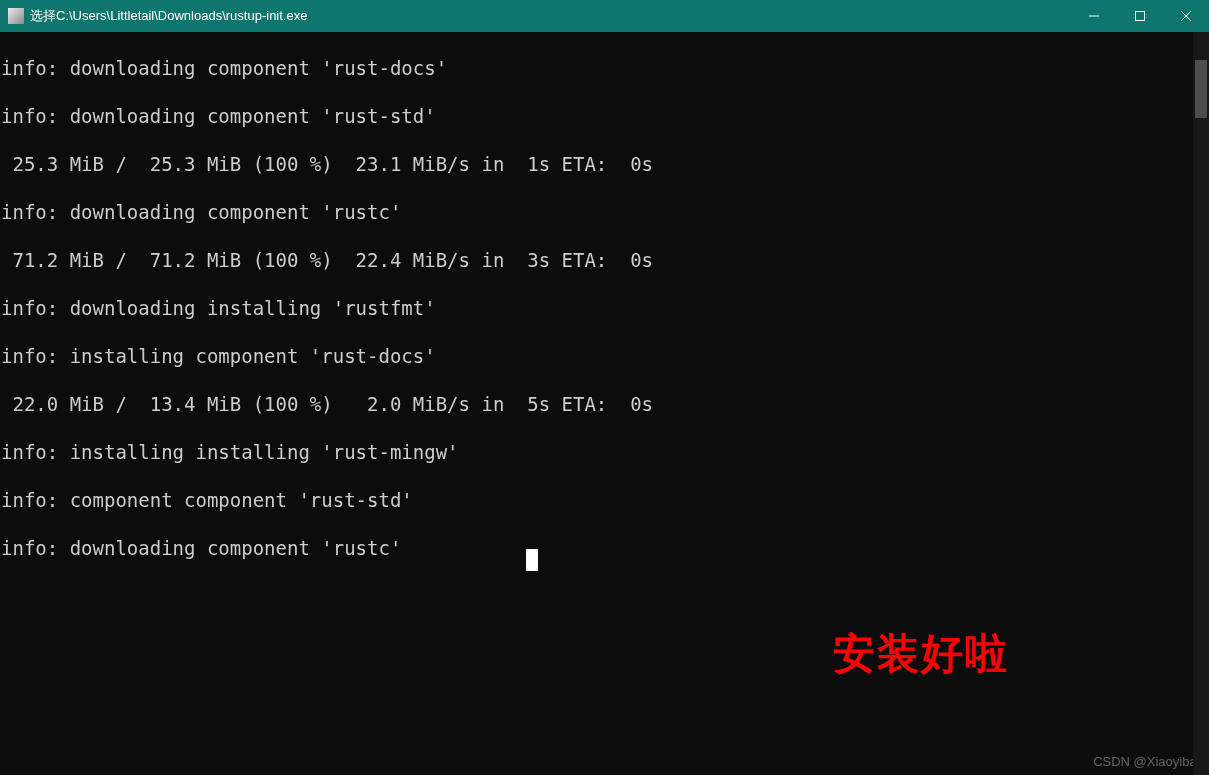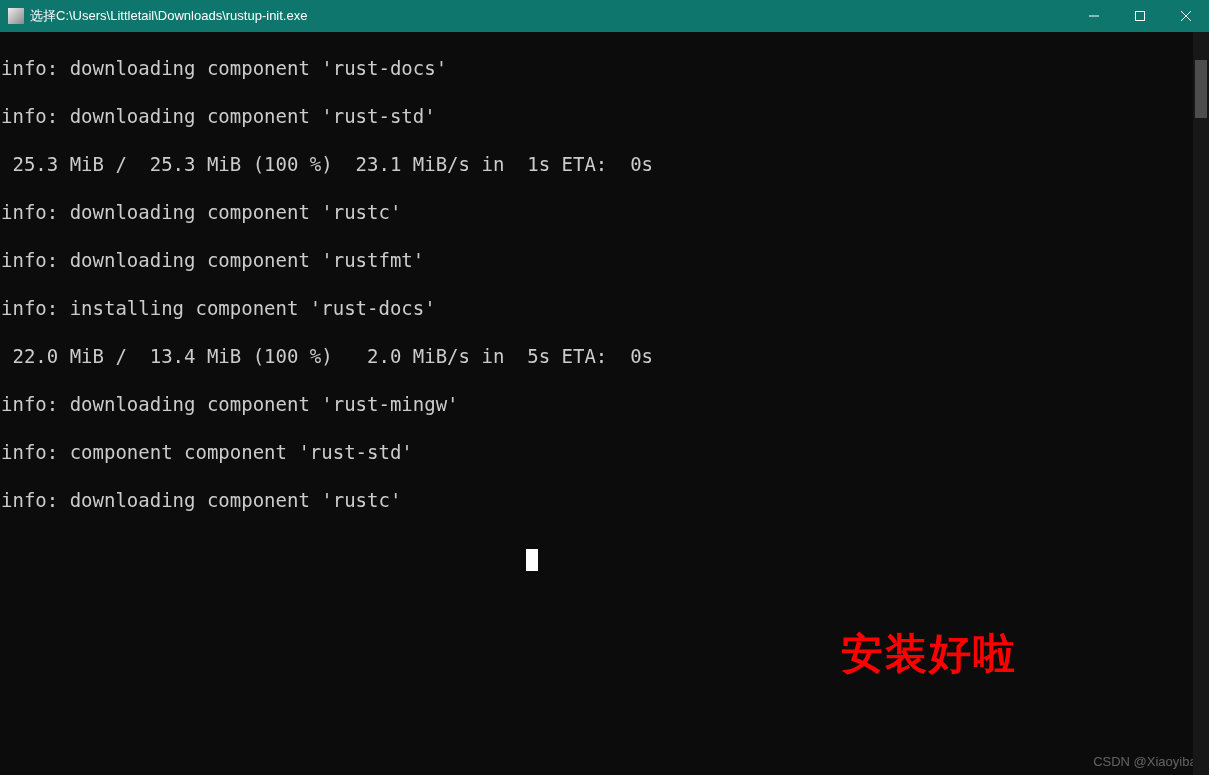--- a/index.html
+++ b/index.html
@@ -44,21 +44,21 @@
     font-family:"NSimSun","SimSun","Consolas",monospace;
   }
   .cursor {
     position:absolute;
     width:12px; height:22px;
     background:#ffffff;
     left:526px; top:549px;
   }
   .annotation {
     position:absolute;
-    right:192px; top:626px;
+    right:200px; top:626px;
     color:#ff0000;
     font-family:"Microsoft YaHei","SimHei",sans-serif;
     font-size:42px;
     font-weight:bold;
     letter-spacing:2px;
   }
   .watermark {
     position:absolute;
     right:8px; bottom:6px;
     color:rgba(255,255,255,0.35);
@@ -102,24 +102,25 @@
         </svg>
     </div>
   </div>
 </div>
 
 <div class="terminal">
 <div>info: downloading component 'rust-docs'</div>
 <div>info: downloading component 'rust-std'</div>
 <div> 25.3 MiB /  25.3 MiB (100 %)  23.1 MiB/s in  1s ETA:  0s</div>
 <div>info: downloading component 'rustc'</div>
-<div>info: downloading component 'rustfmt'</div>
+<div> 71.2 MiB /  71.2 MiB (100 %)  22.4 MiB/s in  3s ETA:  0s</div>
+<div>info: downloading installing 'rustfmt'</div>
 <div>info: installing component 'rust-docs'</div>
 <div> 22.0 MiB /  13.4 MiB (100 %)   2.0 MiB/s in  5s ETA:  0s</div>
-<div>info: downloading component 'rust-mingw'</div>
+<div>info: installing installing 'rust-mingw'</div>
 <div>info: component component 'rust-std'</div>
 <div>info: downloading component 'rustc'</div>
 
 
 
 <div></div>
 
 <div></div>
 <div></div>
 

